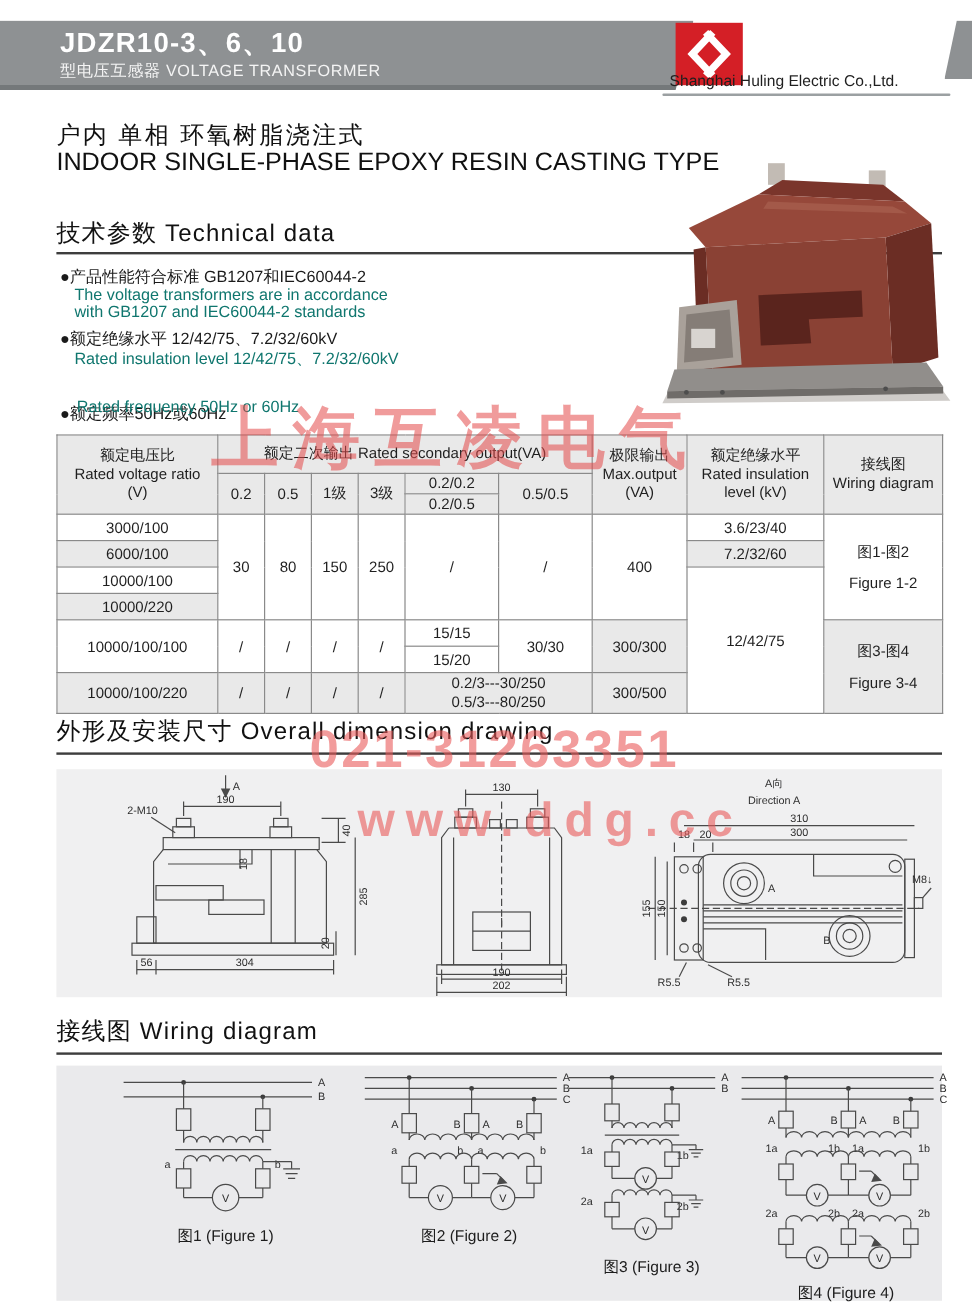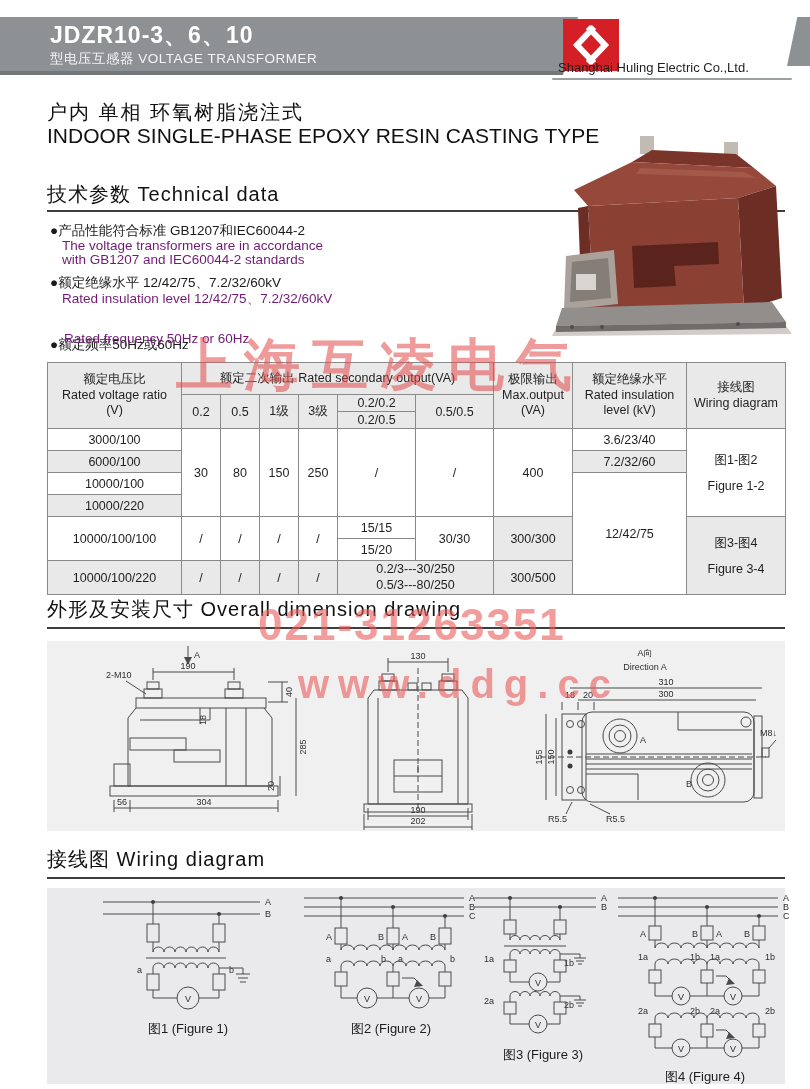--- a/index.html
+++ b/index.html
@@ -20,21 +20,21 @@
   .logo-en{left:558px;top:60px;font-size:13px;color:#1f1f1f;}
   .swoosh{left:552px;top:78px;width:240px;height:2px;background:#9ba0a2;border-radius:2px;}
 
   .intro-cn{left:47px;top:99px;font-size:20px;color:#111;letter-spacing:2px;}
   .intro-en{left:47px;top:124px;font-size:21px;color:#111;}
 
   .sec-title{font-size:20px;color:#111;letter-spacing:1px;}
   .sec-rule{height:2px;background:#3d3d3d;width:738px;}
 
   .bullet-cn{font-size:13.5px;color:#1a1a1a;}
-  .bullet-en{font-size:13.5px;color:#701a75;}
+  .bullet-en{font-size:13.5px;color:#0f766e;}
 
   
   .ttable{border-collapse:collapse;width:738px;table-layout:fixed;}
   .ttable td{border:1px solid #8a8a8a;text-align:center;vertical-align:middle;
     font-size:12.5px;color:#1f1f1f;padding:1px 2px;overflow:hidden;}
   .shade{background:#e9e9e9;}
   .hl{font-size:12px;line-height:1.25;}
 
   
   .wm{color:rgba(228,72,72,0.55);font-weight:bold;white-space:nowrap;z-index:5;}

